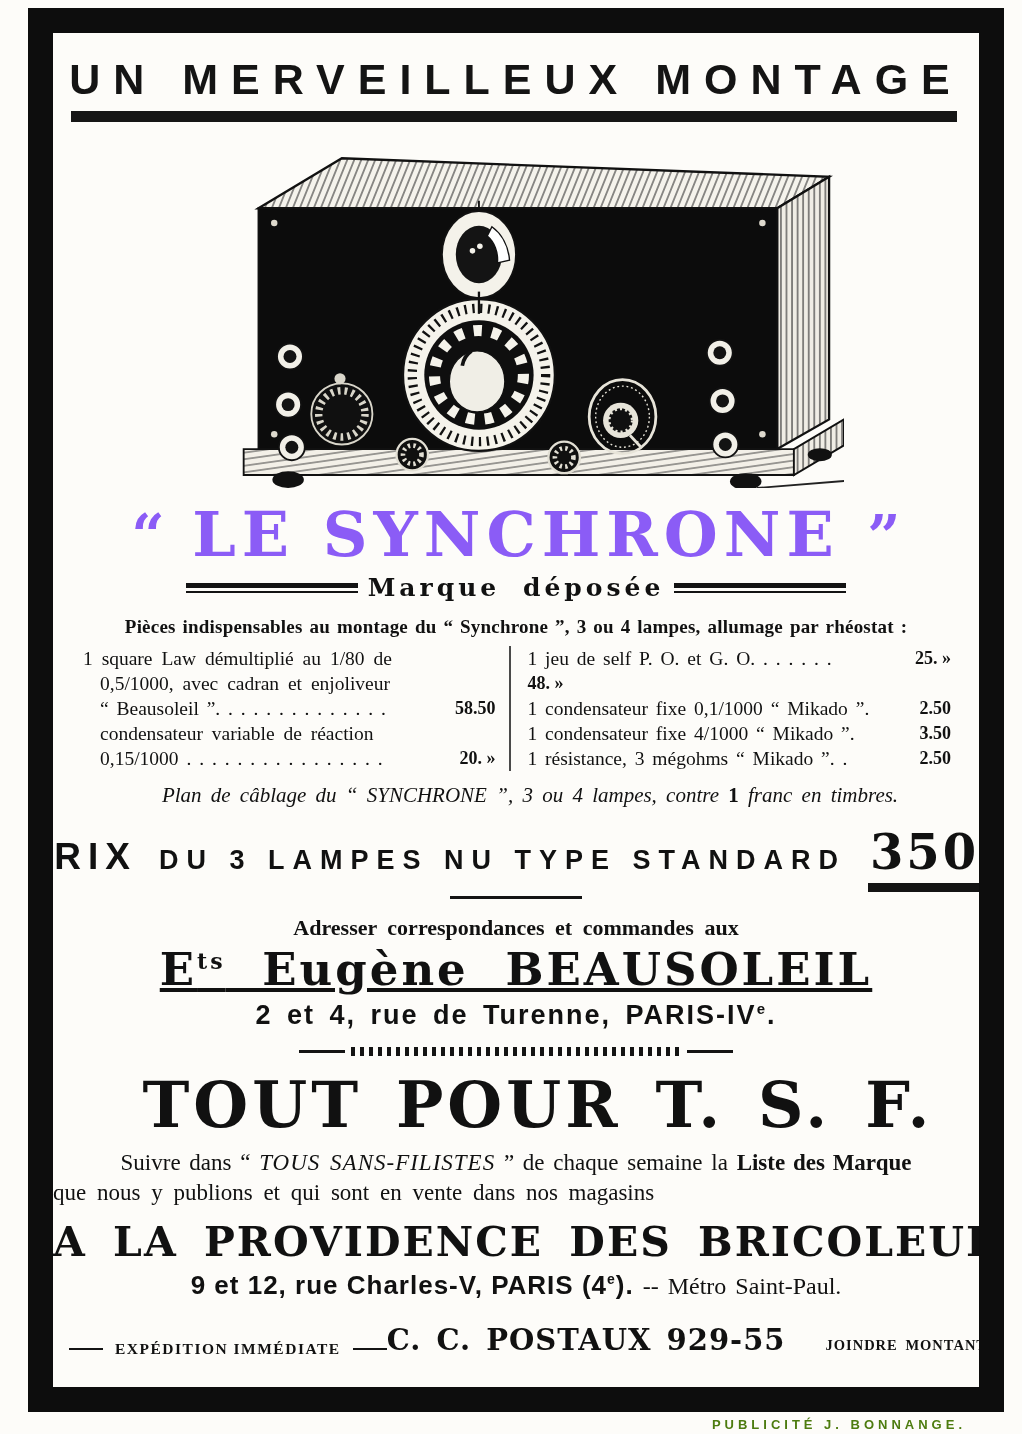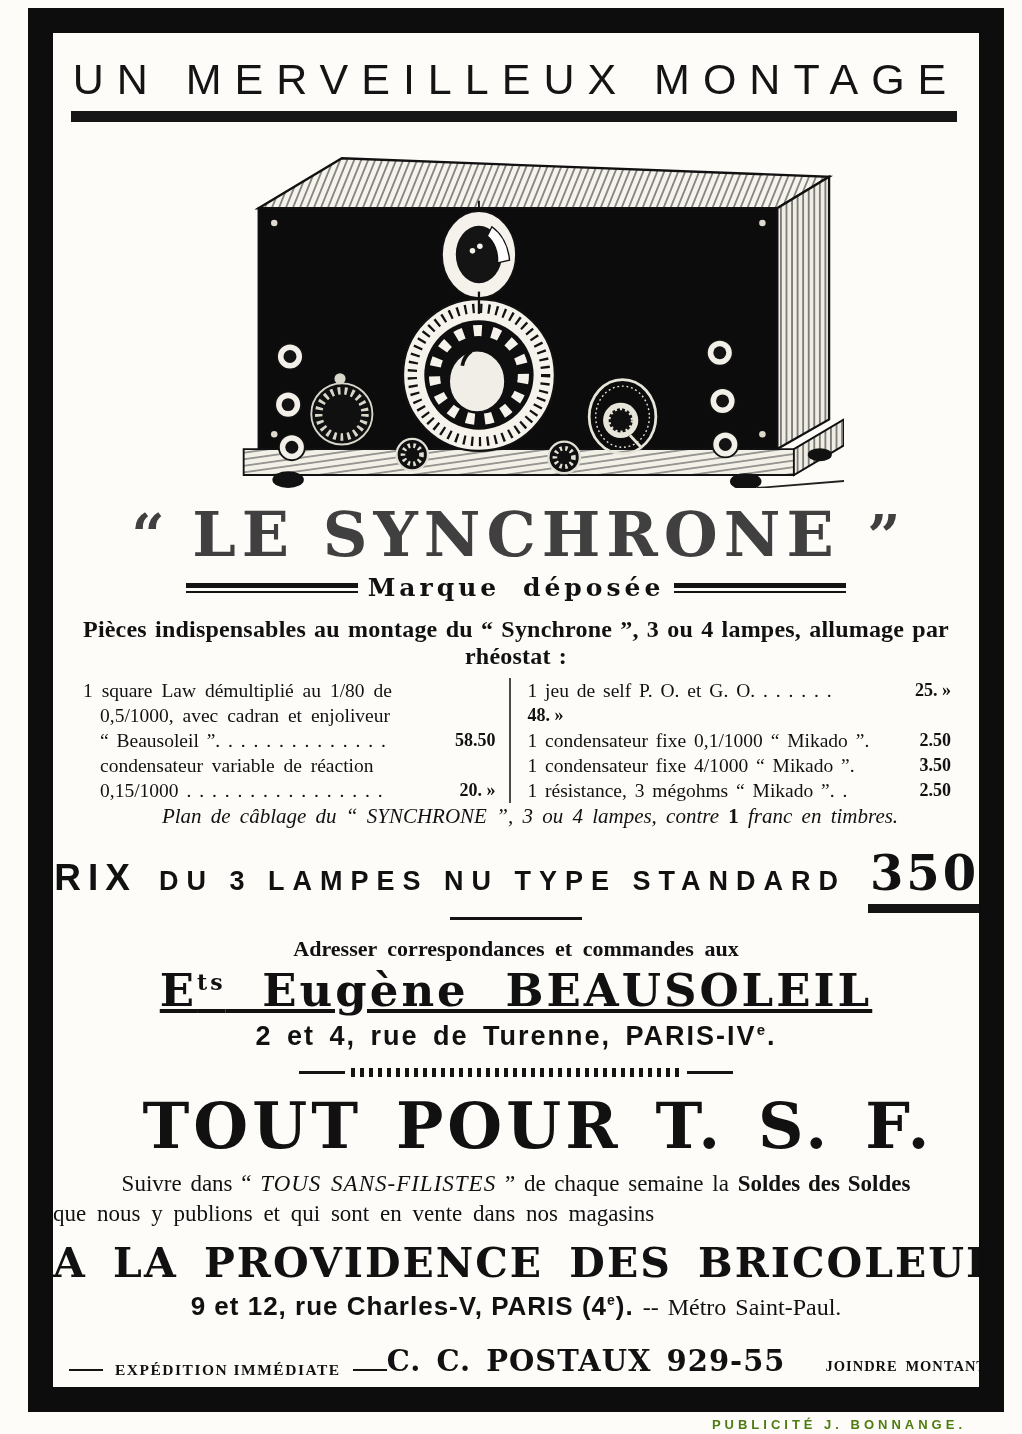--- a/index.html
+++ b/index.html
@@ -18,53 +18,53 @@
   .miter.tl{top:-14px;left:-21px;width:34px;transform:rotate(45deg);}
   .miter.tr{top:-14px;right:-21px;width:34px;transform:rotate(-45deg);}
   .miter.bl{bottom:-14px;left:-21px;width:34px;transform:rotate(-45deg);}
   .miter.br{bottom:-14px;right:-21px;width:34px;transform:rotate(45deg);}
 
   .content{padding:16px 0 0 0;}
 
   .headline{
     text-align:center;
     font-family:"Liberation Sans", sans-serif;
-    font-weight:normal;font-size:43px;letter-spacing:13px;
+    font-weight:bold;font-size:43px;letter-spacing:13px;
     white-space:nowrap;color:#141414;margin-top:6px;
   }
   .headline-rule{height:11px;background:#161616;margin:7px 22px 0 18px;}
 
   .radio-wrap{text-align:center;margin-top:14px;}
 
   .product-title{
     text-align:center;font-family:"DejaVu Serif", serif;font-weight:bold;
-    font-size:62px;letter-spacing:6px;margin-top:6px;white-space:nowrap;color:#404040;
+    font-size:62px;letter-spacing:6px;margin-top:6px;white-space:nowrap;color:#8b5cf6;
   }
   .product-title .q{font-size:58px;letter-spacing:0;}
 
   .trademark-row{display:flex;align-items:center;justify-content:center;gap:10px;margin-top:2px;}
   .dbl-rule{width:172px;height:3px;border-top:5px solid #131313;border-bottom:2px solid #131313;}
   .trademark{font-family:"DejaVu Serif", serif;font-weight:bold;font-size:25px;letter-spacing:4px;word-spacing:10px;}
 
   .parts-intro{
-    text-align:center;font-weight:bold;font-size:24px;margin-top:14px;
+    text-align:center;font-weight:bold;font-size:19px;margin-top:14px;
     letter-spacing:0.2px;word-spacing:2px;
   }
 
   .parts{display:flex;margin:8px 28px 0 30px;}
   .col-left{width:446px;padding-right:14px;border-right:2px solid #4a4a4a;}
   .col-right{width:458px;padding-left:16px;}
   .parts .ln{font-size:19.5px;line-height:25px;word-spacing:4px;white-space:nowrap;}
   .parts .ind{padding-left:17px;}
   .price-row{display:flex;justify-content:space-between;line-height:25px;}
   .price-row .t{font-size:19.5px;word-spacing:3px;white-space:nowrap;}
   .price{font-weight:bold;font-size:18px;}
 
   .wiring{
-    text-align:center;font-style:italic;font-size:21px;margin-top:1px;word-spacing:4px;padding-left:28px;
+    text-align:center;font-style:italic;font-size:21px;margin-top:12px;word-spacing:4px;padding-left:28px;
   }
   .wiring b{font-style:normal;}
 
   .price-line{
     display:flex;align-items:baseline;justify-content:center;gap:22px;
     margin-top:14px;white-space:nowrap;
   }
   .price-line .lbl{font-family:"Liberation Sans", sans-serif;font-weight:bold;font-size:37px;letter-spacing:7px;}
   .price-line .txt{font-family:"Liberation Sans", sans-serif;font-weight:bold;font-size:27px;letter-spacing:8px;}
   .amount-wrap{border-bottom:9px solid #141414;padding:0 2px 3px 2px;}
@@ -315,21 +315,21 @@
 
     <div class="section-divider">
       <div class="endline"></div>
       <div class="ticks"></div>
       <div class="endline"></div>
     </div>
 
     <div class="tsf-title">TOUT POUR T. S. F.</div>
 
     <div class="tsf-l1">
-      <span>Suivre dans “ </span><span class="it">TOUS SANS-FILISTES</span><span> ” de chaque semaine la </span><b>Soldes des Soldes</b>
+      <span>Suivre dans “ </span><span class="it">TOUS SANS-FILISTES</span><span> ” de chaque semaine la </span><b>Liste des Marque</b>
     </div>
     <div class="tsf-l2">que nous y publions et qui sont en vente dans nos magasins</div>
 
     <div class="prov-title">A LA PROVIDENCE DES BRICOLEURS</div>
 
     <div class="prov-address">
       <span class="bsans"><span>9 et 12, rue Charles-V, PARIS (4</span><sup>e</sup><span>).</span></span><span class="metro"><span> -- </span><span>Métro Saint-Paul.</span></span>
     </div>
 
     <div class="footer">

